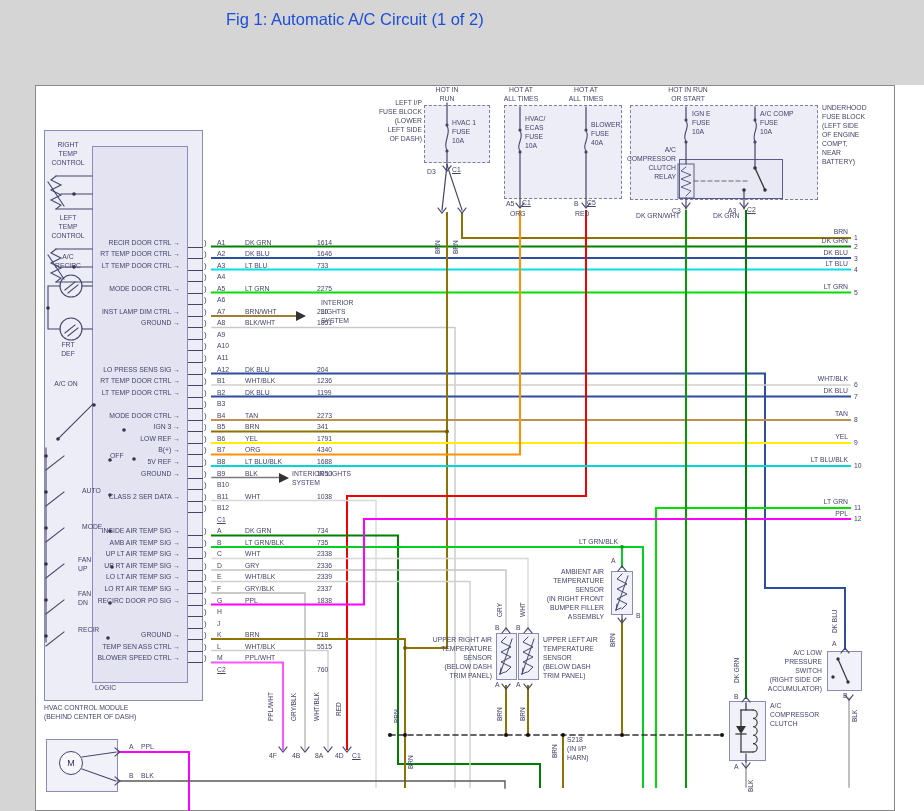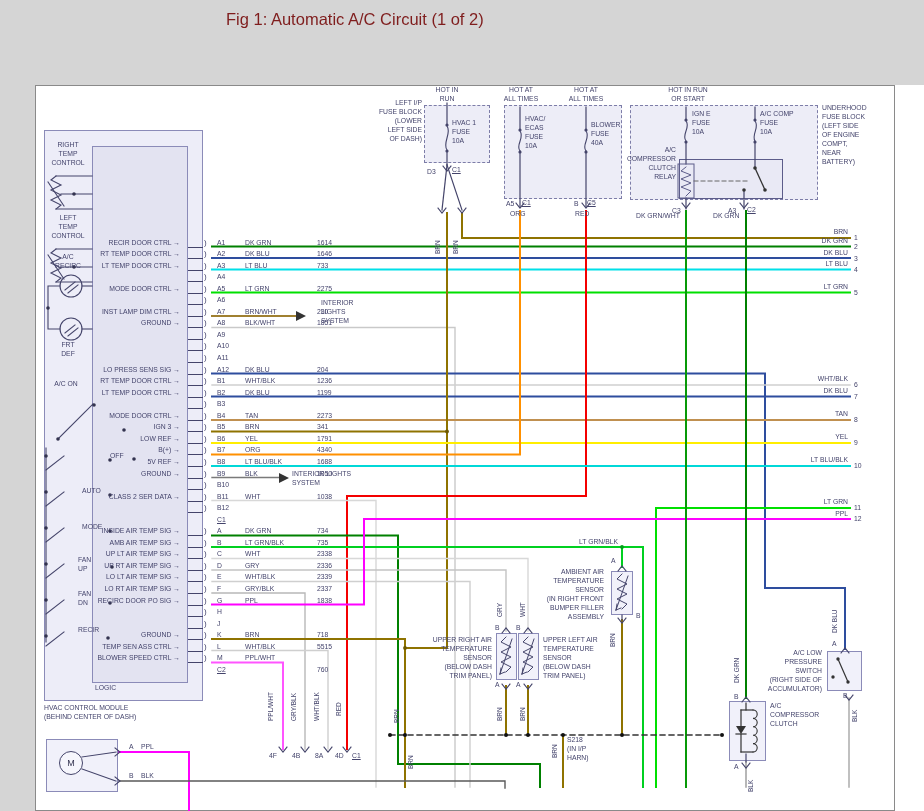--- a/index.html
+++ b/index.html
@@ -1,21 +1,21 @@
 <!DOCTYPE html>
 <html><head>
 <meta charset="utf-8">
 <style>
   html,body{margin:0;padding:0;background:#fff}
   #stage{position:relative;width:924px;height:811px;overflow:hidden;
          font-family:"Liberation Sans",sans-serif;background:#fff}
   .gtop{position:absolute;left:0;top:0;width:924px;height:85px;background:#d5d5d5}
   .gleft{position:absolute;left:0;top:85px;width:35px;height:726px;background:#d5d5d5}
   .page{position:absolute;left:35px;top:85px;width:860px;height:726px;background:#fff;border:1px solid #8a8a8a;box-sizing:border-box}
-  .title{position:absolute;left:226px;top:10px;font-size:16.5px;color:#7f1d1d}
+  .title{position:absolute;left:226px;top:10px;font-size:16.5px;color:#1d4ed8}
   .t{position:absolute;font-size:6.8px;line-height:1.32;color:#43436b;white-space:pre-line}
   .tr{text-align:right}.tc{text-align:center}
   .u{text-decoration:underline}
   .v{position:absolute;font-size:6.5px;color:#43436b;transform:rotate(-90deg);transform-origin:0 0;white-space:nowrap}
   .bx{position:absolute;border:1px solid #8b8bb8;background:#f1f1fa;box-sizing:border-box}
   .bxd{position:absolute;border:1px dashed #7d7da8;background:#ededf7;box-sizing:border-box}
   .bxs{position:absolute;border:1px solid #5c5c8a;background:#e9e9f5;box-sizing:border-box}
   .bxo{position:absolute;border:1px solid #8b8bb8;background:#ededf8;box-sizing:border-box}
   .bxi{position:absolute;border:1px solid #8b8bb8;background:#e3e3f1;box-sizing:border-box}
   .mcir{position:absolute;width:22px;height:22px;border:1.3px solid #44446a;border-radius:50%;

